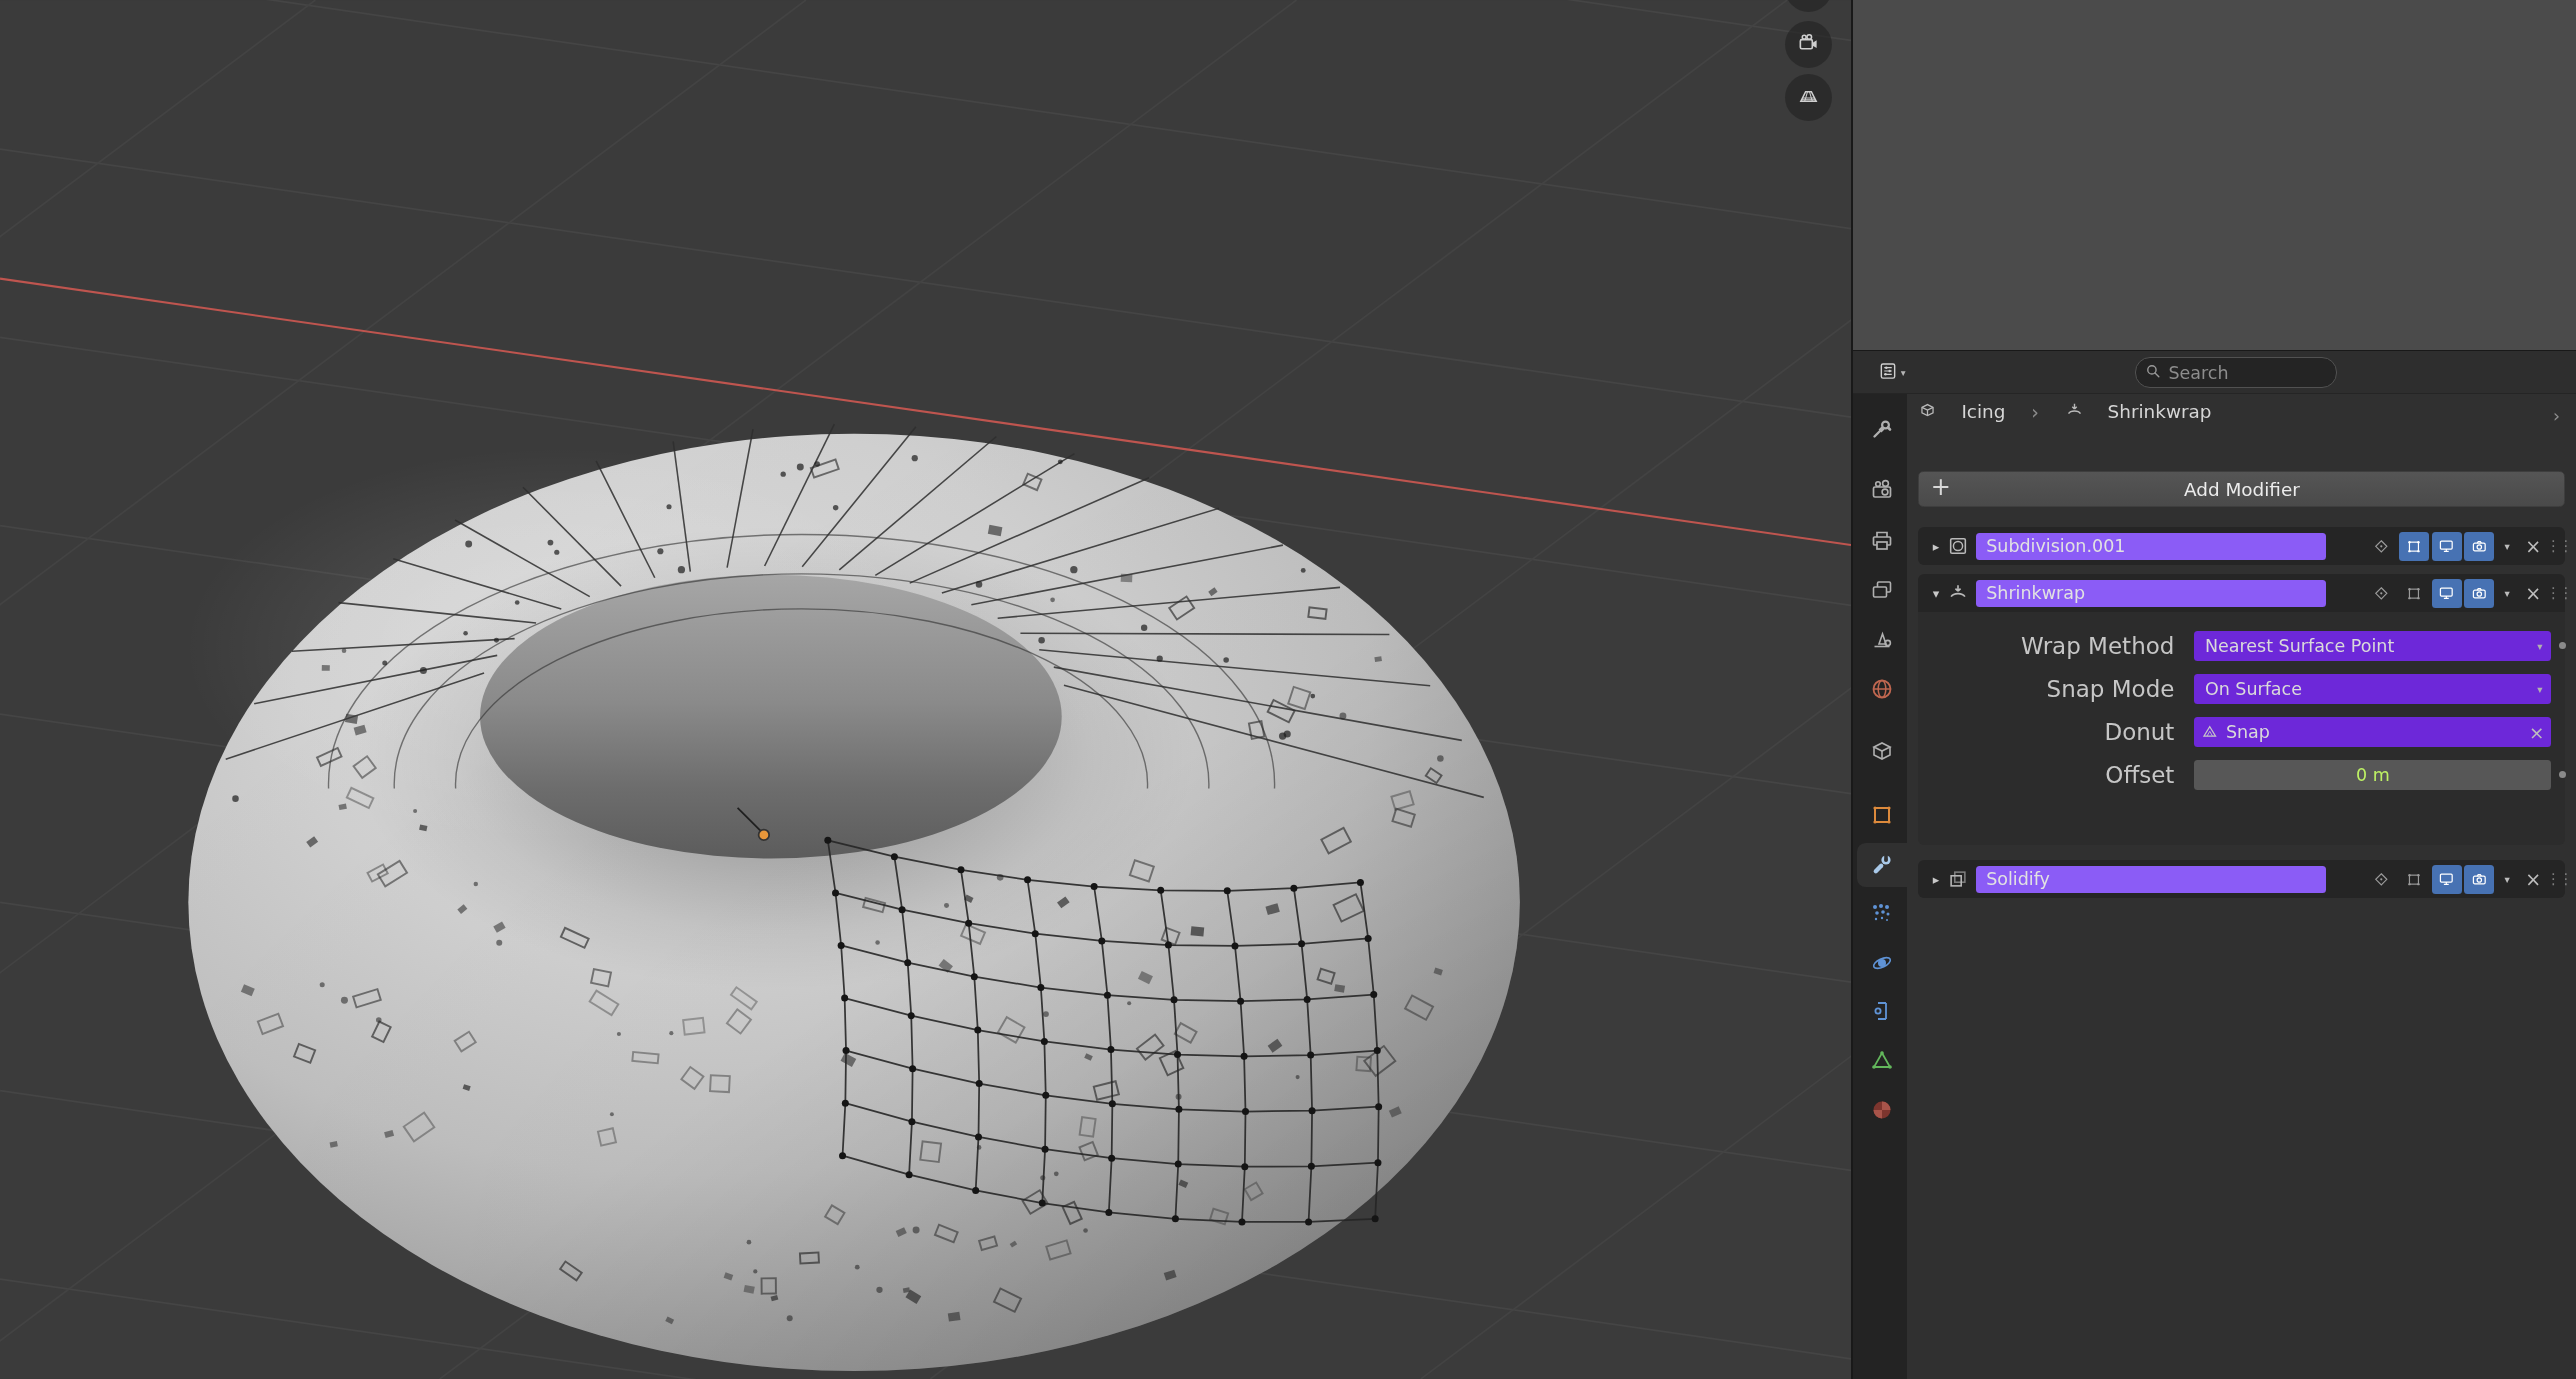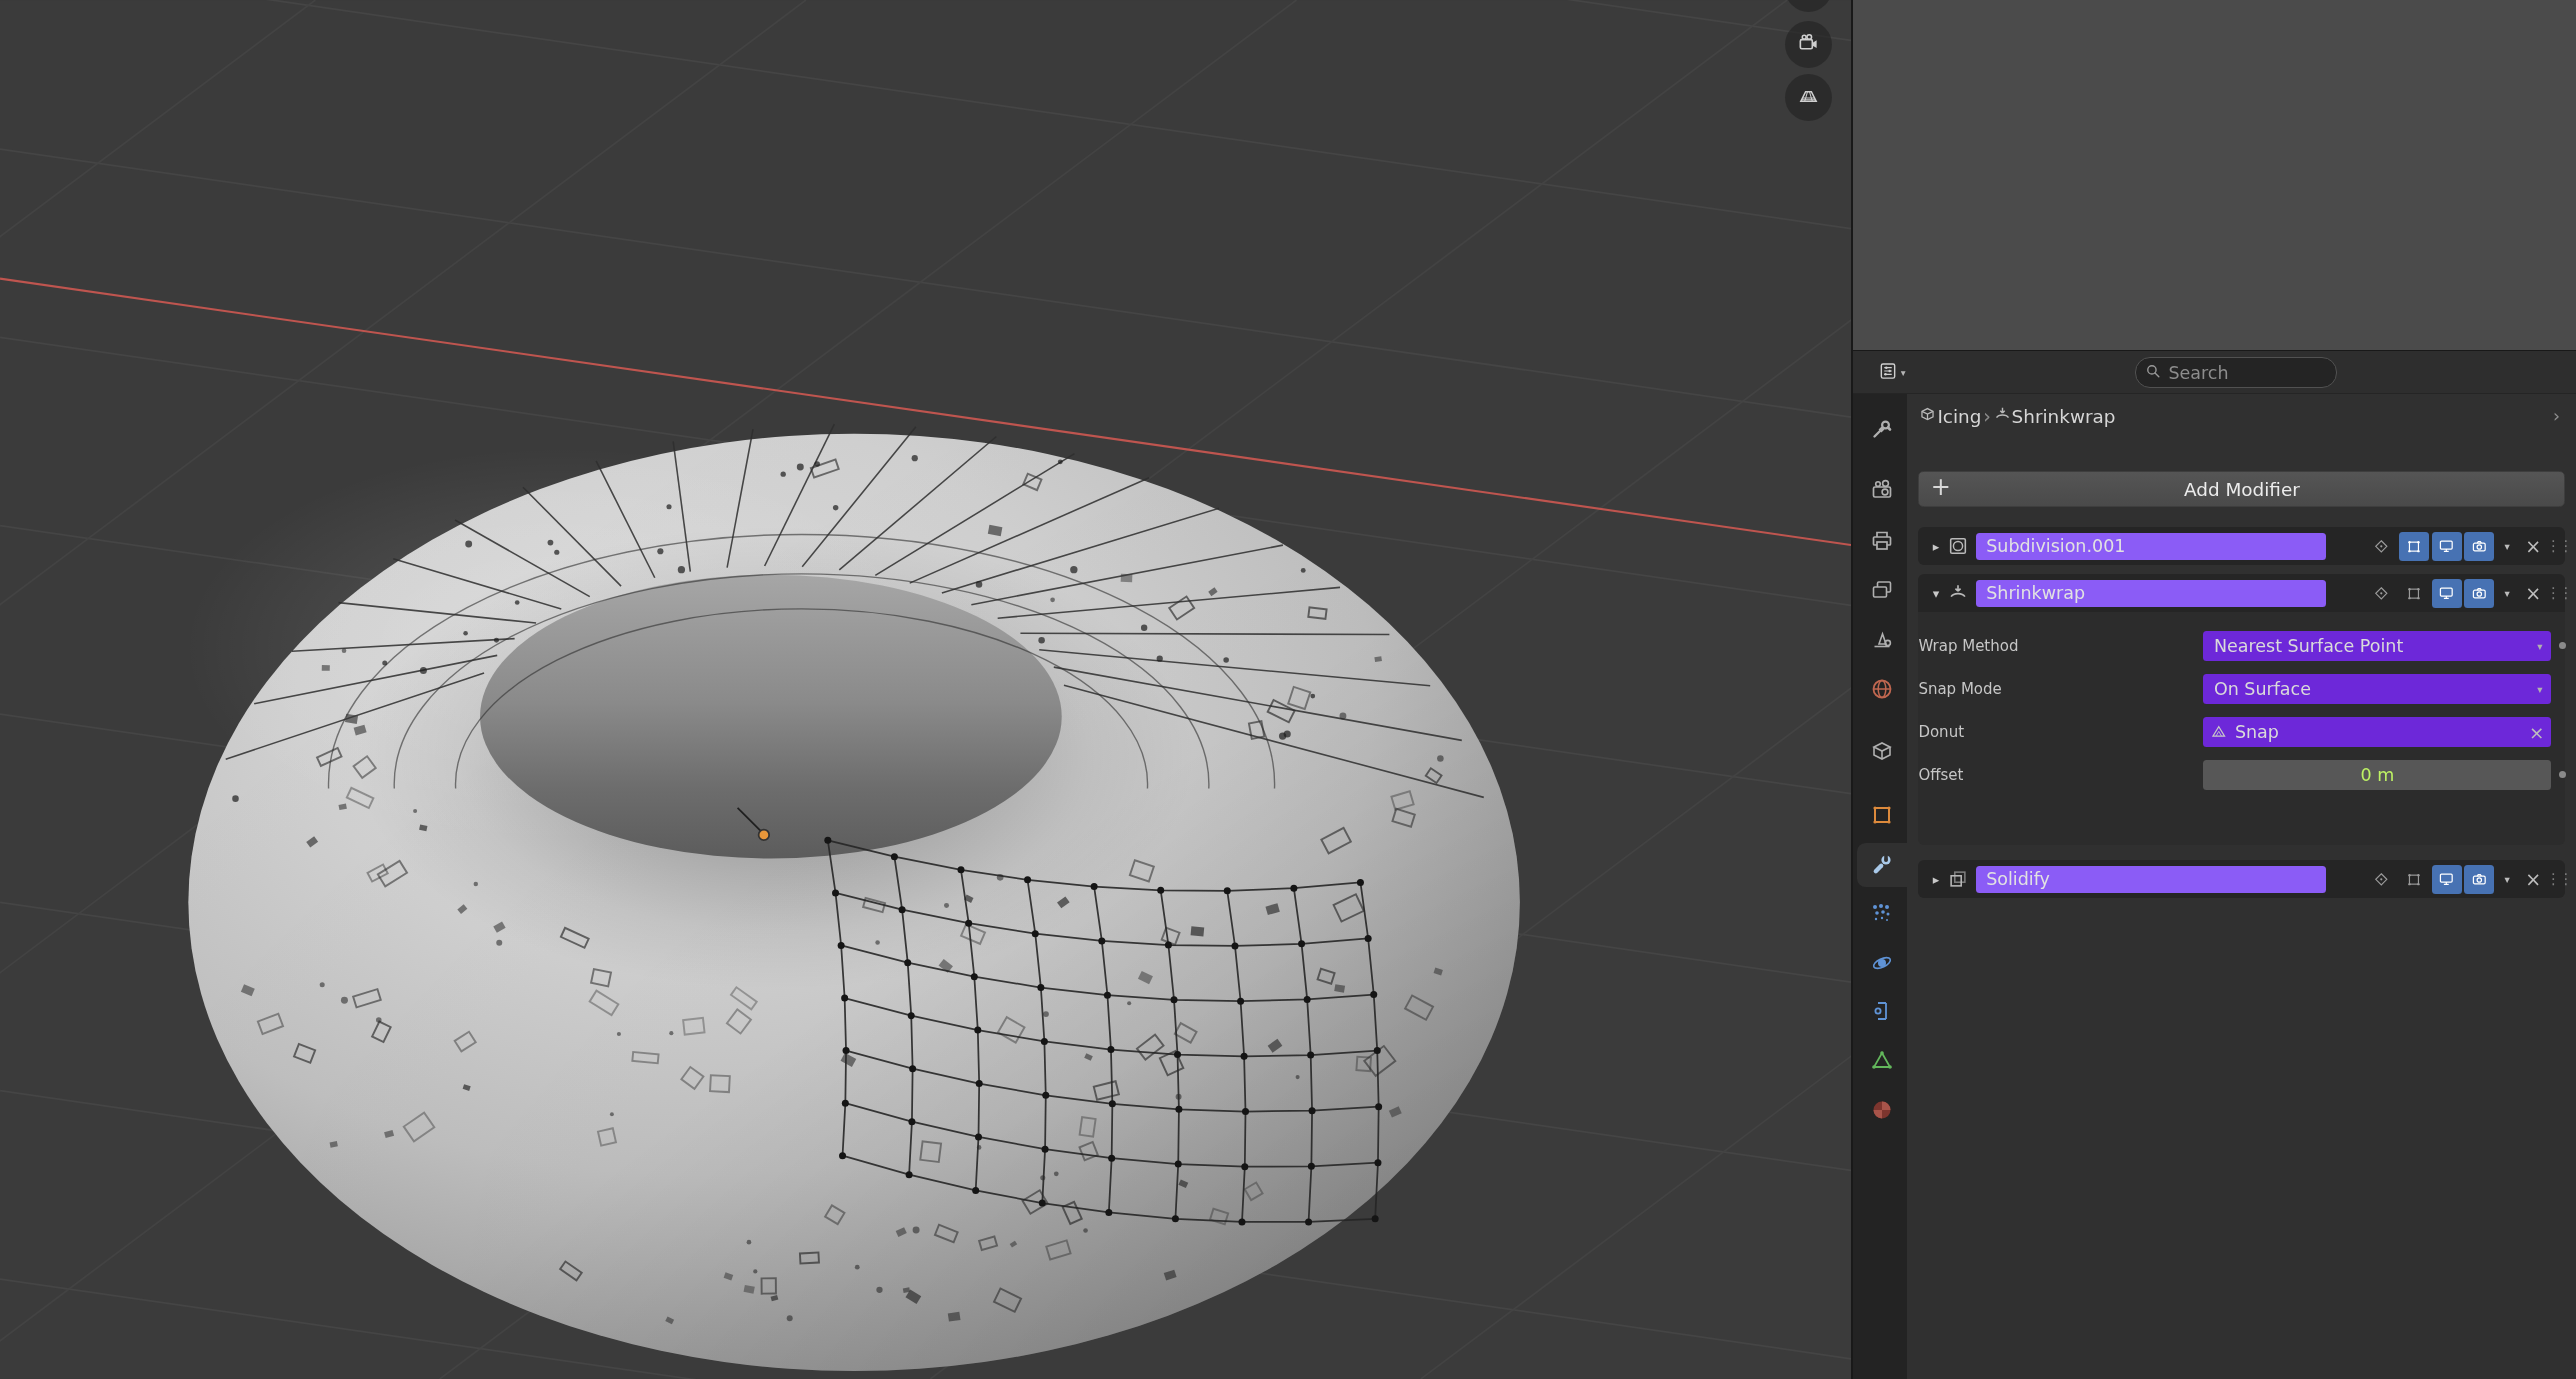--- a/index.html
+++ b/index.html
@@ -19,41 +19,41 @@
   .props-header{position:absolute;left:0;top:0;width:723px;height:43px;background:#2e2e2e;border-bottom:0.9px solid #252525}
   .editor-type-btn{position:absolute;left:12.3px;top:6.1px;width:53px;height:31px;display:flex;align-items:center;justify-content:center;gap:2.6px;border-radius:4.4px}
   .etb-chev{color:#b5b5b5;font-size:9.6px}
   .search-box{position:absolute;left:282px;top:6.1px;width:202px;height:31px;border:1.3px solid #515151;background:#242424;border-radius:15px;display:flex;align-items:center;padding:0 8.8px;gap:7px}
   .search-box input{background:transparent;border:none;outline:none;color:#cfcfcf;font-size:17.5px;width:131px;font-family:inherit}
   .search-box input::placeholder{color:#8d8d8d}
   .tab-strip{position:absolute;left:0;top:43px;width:54px;height:985px;background:#232323}
   .ptab{position:absolute;left:2.6px;width:52px;height:44px;display:flex;align-items:center;justify-content:center}
   .ptab.active{left:3.5px;width:51px;background:#303030;border-radius:8.8px 0 0 8.8px}
   .props-main{position:absolute;left:54px;top:43px;width:669px;height:985px}
-  .breadcrumb{position:absolute;left:11.4px;top:7px;height:30px;display:flex;align-items:center;gap:0;font-size:18.4px;color:#d6d6d6}
+  .breadcrumb{position:absolute;left:11.4px;top:7px;height:30px;display:flex;align-items:flex-start;gap:24px;font-size:18.4px;color:#d6d6d6}
   .bc-sep{color:#8a8a8a;font-size:19px;padding:0 1.8px}
   .bc-end{position:absolute;left:646px;top:12.3px;color:#8f8f8f;font-size:17.5px}
   .add-modifier{position:absolute;left:11.4px;top:77px;width:647px;height:36px;background:linear-gradient(#555,#4a4a4a);
     border:0.9px solid #3e3e3e;border-radius:5.3px;display:flex;align-items:center;justify-content:center;font-size:18.4px;color:#ececec}
   .add-modifier .plus{position:absolute;left:11.4px;top:0.9px;font-size:24px;color:#d8d8d8}
   .mod-header{position:absolute;left:11.4px;width:647px;height:38px;background:#252525;border-radius:6.1px;display:flex;align-items:center;padding:0 5.3px 0 7px}
   .mod-header.open{border-radius:6.1px 6.1px 0 0}
   .mod-body{position:absolute;left:11.4px;width:647px;height:233px;background:#2c2c2c;border-radius:0 0 6.1px 6.1px;padding-top:19px}
   .expander{width:21px;text-align:center;color:#c8c8c8;font-size:13px}
   .mod-type-icon{width:24px;height:24px;margin-right:5.3px;display:flex;align-items:center;justify-content:center}
   .mod-name{width:350px;height:27px;background:#8b5cf6;border-radius:3.5px;color:#e2e2e2;font-size:17.5px;line-height:27px;padding-left:10.5px;overflow:hidden;white-space:nowrap}
   .toggles{display:flex;gap:2.6px;margin-left:auto}
   .tgl{width:30px;height:29px;border-radius:3.5px;display:flex;align-items:center;justify-content:center;color:#9b9b9b}
   .tgl.on{background:#4772b3;color:#fff}
   .hdr-btn{width:26px;text-align:center;color:#bdbdbd}
   .hdr-btn.chev{font-size:10.5px}
   .hdr-btn.close{font-size:19px}
   .grip{width:14px;text-align:center;color:#7c7c7c;font-size:15px;letter-spacing:-2.6px}
   .frow{position:relative;height:30px;margin:0 14px 13px 0;display:flex}
-  .flabel{width:256px;text-align:left;padding-right:0;line-height:30px;font-size:15px;color:#c6c6c6;margin-right:29px}
+  .flabel{width:256px;text-align:right;padding-right:0;line-height:30px;font-size:23px;color:#c6c6c6;margin-right:20px}
   .fwidget{position:relative;flex:1;height:30px;border-radius:3.5px;background:#6d28d9;display:flex;align-items:center}
   .fwidget.dropdown{padding:0 8.8px 0 10.5px}
   .fwidget .val{font-size:17.5px;color:#dadada;white-space:nowrap}
   .fwidget .chev{margin-left:auto;color:#b0b0b0;font-size:10.5px}
   .fwidget.number{background:#575757;justify-content:center}
   .fwidget.number .val{color:#bef264}
   .fwidget .obj-icon{margin:0 7px 0 7px;display:flex}
   .fwidget .x-btn{margin-left:auto;margin-right:7px;color:#bdbdbd;font-size:18.4px}
   .fwidget .invert-btn{margin-left:auto;margin-right:7px;display:flex}
   .anim-dot{position:absolute;right:-15px;top:11.4px;width:7px;height:7px;border-radius:50%;background:#8a8a8a}

